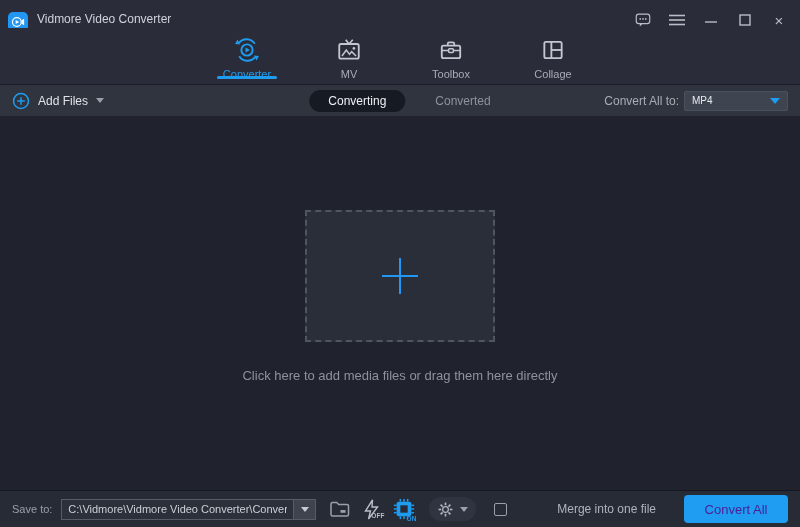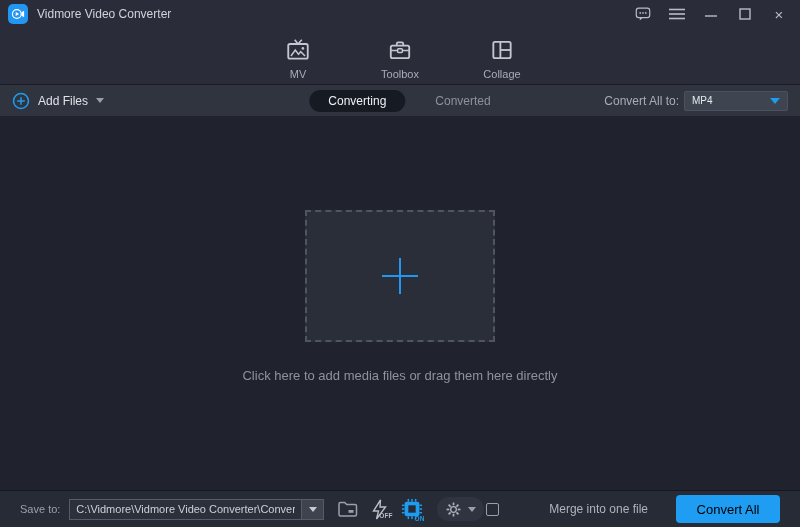--- a/index.html
+++ b/index.html
@@ -8,22 +8,22 @@
     font-family:"Liberation Sans", sans-serif;
     background:#20232d;
     color:#d4d7dd;
     -webkit-font-smoothing:antialiased;
     user-select:none;
   }
   .app { width:800px; height:527px; display:flex; flex-direction:column; background:#20232d; }
 
   
   .titlebar {
-    height:28px; background:#2a2d39; display:flex; align-items:center;
-    padding:0 8px 0 8px; flex:0 0 auto;
+    height:28px; background:#2a2d39; display:flex; 
+    padding:12px 8px 0 8px; flex:0 0 auto;
   }
   .app-icon {
     width:20px; height:20px; border-radius:5px; background:#2196f3;
     display:flex; align-items:center; justify-content:center; margin-right:9px;
   }
   .app-title { font-size:12px; color:#cfd3da; }
   .win-controls { margin-left:auto; display:flex; align-items:center; gap:8px; }
   .win-btn {
     width:26px; height:22px; display:flex; align-items:center; justify-content:center;
     color:#b9bdc6;
@@ -89,21 +89,21 @@
   .dropzone {
     margin-top:94px; width:190px; height:132px; background:#2a2e39;
     border:2px dashed #51555f; display:flex; align-items:center; justify-content:center;
     cursor:pointer;
   }
   .drop-hint { margin-top:26px; font-size:13px; color:#8d929c; }
 
   
   .statusbar {
     height:37px; background:#262b36; border-top:1px solid #14171f;
-    display:flex; align-items:center; padding:0 20px; flex:0 0 auto;
+    display:flex; align-items:center; padding:0 12px; flex:0 0 auto;
   }
   .saveto-label { font-size:11px; color:#9aa0aa; margin-right:9px; }
   .save-path-wrap { display:flex; align-items:center; }
   .save-path-input {
     width:232px; height:21px; background:#2b303b; border:1px solid #565b66;
     border-right:none; color:#ccd0d6; font-size:11px; padding:0 6px;
     font-family:"Liberation Sans", sans-serif; outline:none;
   }
   .save-path-drop {
     width:23px; height:21px; background:#3e434e; border:1px solid #565b66;
@@ -122,21 +122,21 @@
     display:flex; align-items:center; gap:6px; cursor:pointer;
   }
   .merge-wrap { margin-left:auto; display:flex; align-items:center; cursor:pointer;gap:42px; }
   .checkbox {
     width:13px; height:13px; border:1.5px solid #9aa0aa; border-radius:2px;
     background:transparent;
   }
   .merge-label { font-size:12px; color:#aeb3bc; margin-left:8px; }
   .convert-all-btn {
     margin-left:28px; width:104px; height:28px; border:none; border-radius:4px;
-    background:#1e9df2; color:#000000; font-size:13px; cursor:pointer;
+    background:#1e9df2; color:#4c1d95; font-size:13px; cursor:pointer;
     font-family:"Liberation Sans", sans-serif;
   }
 </style>
 </head>
 <body>
 
 <div class="app">
 
   <div class="titlebar">
     <div class="app-icon">
@@ -174,20 +174,33 @@
           <rect x="1" y="1" width="10" height="10" fill="none" stroke="#b9bdc6" stroke-width="1.4"></rect>
         </svg>
       </div>
       <div class="win-btn">
         <span class="close-glyph">×</span>
       </div>
     </div>
   </div>
 
   <div class="navbar">
+    <div class="nav-tab active">
+      <span class="nav-icon">
+        <svg width="26" height="26" viewBox="0 0 24 24">
+          <path d="M19.2 6.2 A9 9 0 0 0 4.6 5.4" fill="none" stroke="#1e9cf0" stroke-width="1.8"></path>
+          <polygon points="3.2,2.2 5.6,7 1,6.4" fill="#1e9cf0"></polygon>
+          <path d="M4.8 17.8 A9 9 0 0 0 19.4 18.6" fill="none" stroke="#1e9cf0" stroke-width="1.8"></path>
+          <polygon points="20.8,21.8 18.4,17 23,17.6" fill="#1e9cf0"></polygon>
+          <circle cx="12" cy="12" r="5.2" fill="none" stroke="#1e9cf0" stroke-width="1.8"></circle>
+          <polygon points="10.6,9.6 14.8,12 10.6,14.4" fill="#1e9cf0"></polygon>
+        </svg>
+      </span>
+      <span class="tab-label">Converter</span>
+    </div>
     <div class="nav-tab">
       <span class="nav-icon">
         <svg width="26" height="26" viewBox="0 0 24 24">
           <path d="M9 2.5 l3 4 M15.5 2.5 l-3.5 4" stroke="#c3c7cf" stroke-width="1.5" fill="none"></path>
           <rect x="3" y="6.5" width="18" height="13.5" rx="1.5" fill="none" stroke="#c3c7cf" stroke-width="1.7"></rect>
           <path d="M5.5 17.5 l4 -5.5 3 4 2 -2.5 4 4" fill="none" stroke="#c3c7cf" stroke-width="1.4"></path>
           <circle cx="16.5" cy="10.5" r="1.2" fill="#c3c7cf"></circle>
         </svg>
       </span>
       <span class="tab-label">MV</span>

